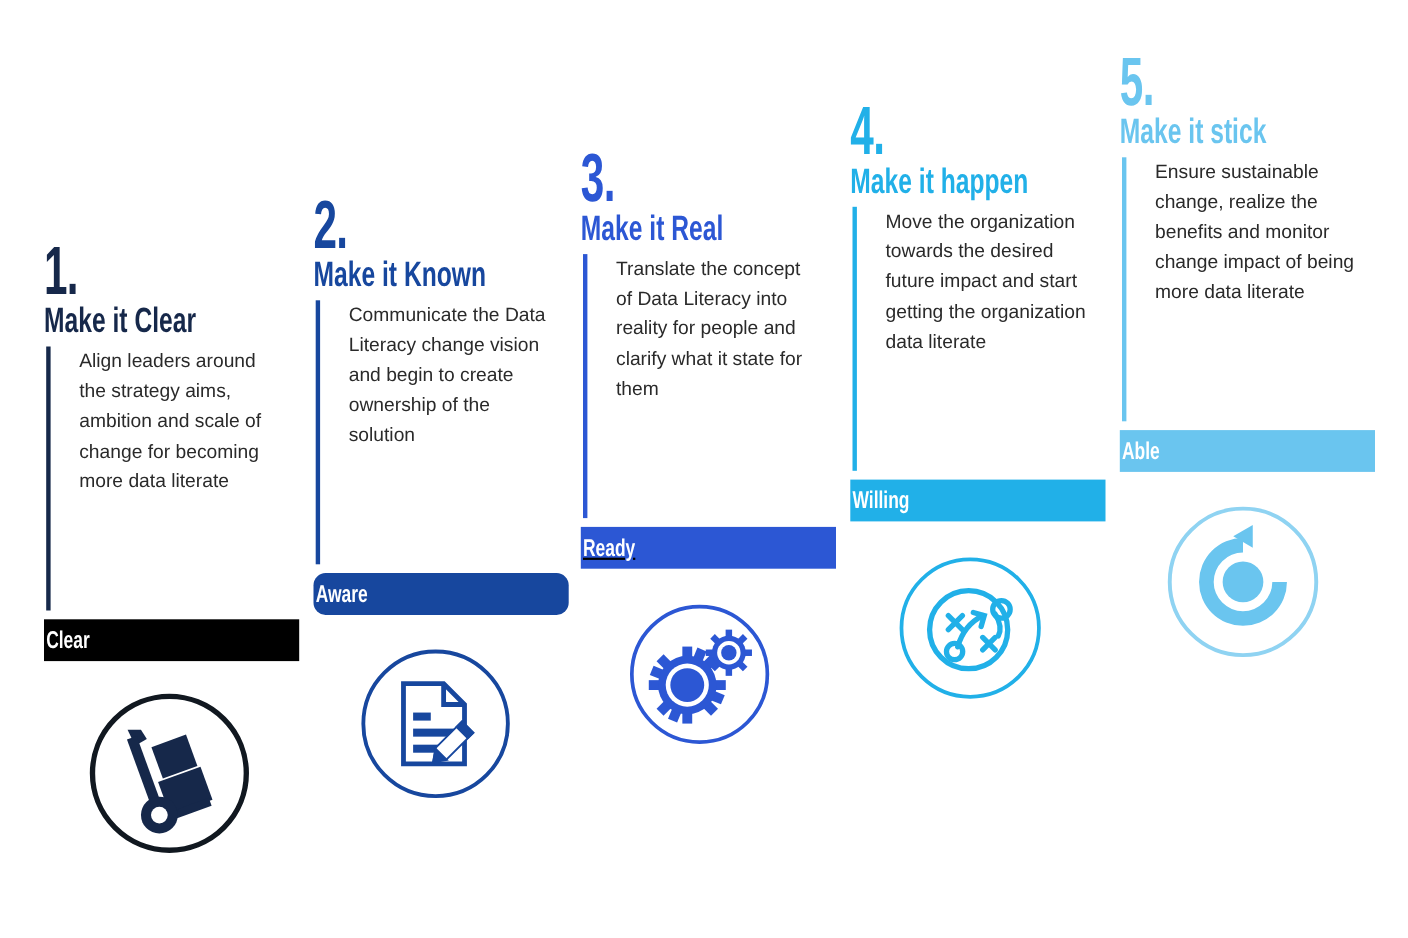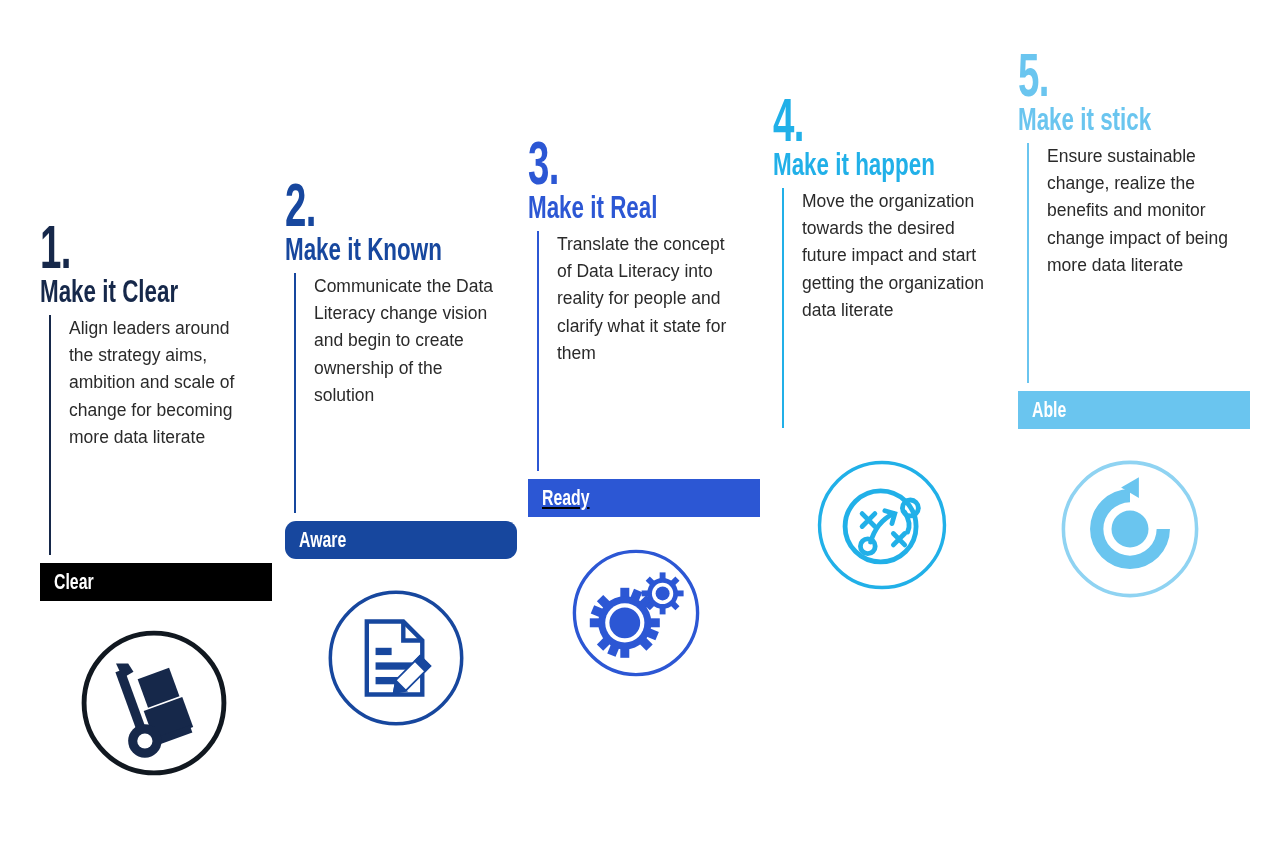--- a/index.html
+++ b/index.html
@@ -29,37 +29,37 @@
     font-family:"Liberation Sans", sans-serif;
     font-weight:700;
     font-size:32px;
     line-height:1.0;
     transform:scaleX(0.70);
     transform-origin:left center;
     white-space:nowrap;
     margin:0 0 8px 0;
   }
   .bodywrap{
-    border-left:2px solid #be185d;
-    padding-left:18px;
-    margin-left:9px;
+    border-left:4px solid #be185d;
+    padding-left:26px;
+    margin-left:2px;
   }
   .body{
     font-family:"Liberation Sans", sans-serif;
     font-size:17.5px;
     line-height:1.56;
     color:#2a2a2a;
     margin:0;
     width:186px;
   }
   .bar{
     height:38px;
     display:flex;
     align-items:center;
-    padding-left:14px;
+    padding-left:2px;
     box-sizing:border-box;
     margin-top:8px;
   }
   .bar span{
     color:#ffffff;
     font-weight:700;
     font-size:22px;
     font-family:"Liberation Sans", sans-serif;
     transform:scaleX(0.72);
     transform-origin:left center;
@@ -182,20 +182,23 @@
       </svg>
     </div>
   </div>
 
   <div class="step" id="step-4" style="left:773px;top:95px;">
     <div class="num" style="color: rgb(33, 176, 232);">4.</div>
     <div class="title" style="color: rgb(33, 176, 232);">Make it happen</div>
     <div class="bodywrap" style="min-height: 240px; border-left-color: rgb(33, 176, 232);">
       <p class="body">Move the organization towards the desired future impact and start getting the organization data literate</p>
     </div>
+    <div class="bar" style="background: rgb(33, 176, 232);">
+      <span>Willing</span>
+    </div>
     <div class="icon">
       <svg width="142" height="142" viewBox="0 0 100 100">
         <circle cx="50" cy="50" r="44" fill="none" stroke="#21b0e8" stroke-width="2.4"></circle>
         <circle cx="49" cy="51" r="25" fill="none" stroke="#21b0e8" stroke-width="3.4"></circle>
         <g stroke="#21b0e8" fill="none" stroke-width="3.4" stroke-linecap="round">
           <path d="M36 42 l9 9 M45 42 l-9 9"></path>
           <path d="M58 56 l8 8 M66 56 l-8 8"></path>
           <path d="M42 62 q4 -14 16 -20"></path>
           <path d="M52 40 l7 2 -2 7"></path>
           <path d="M66 41 q5 8 2 14"></path>

